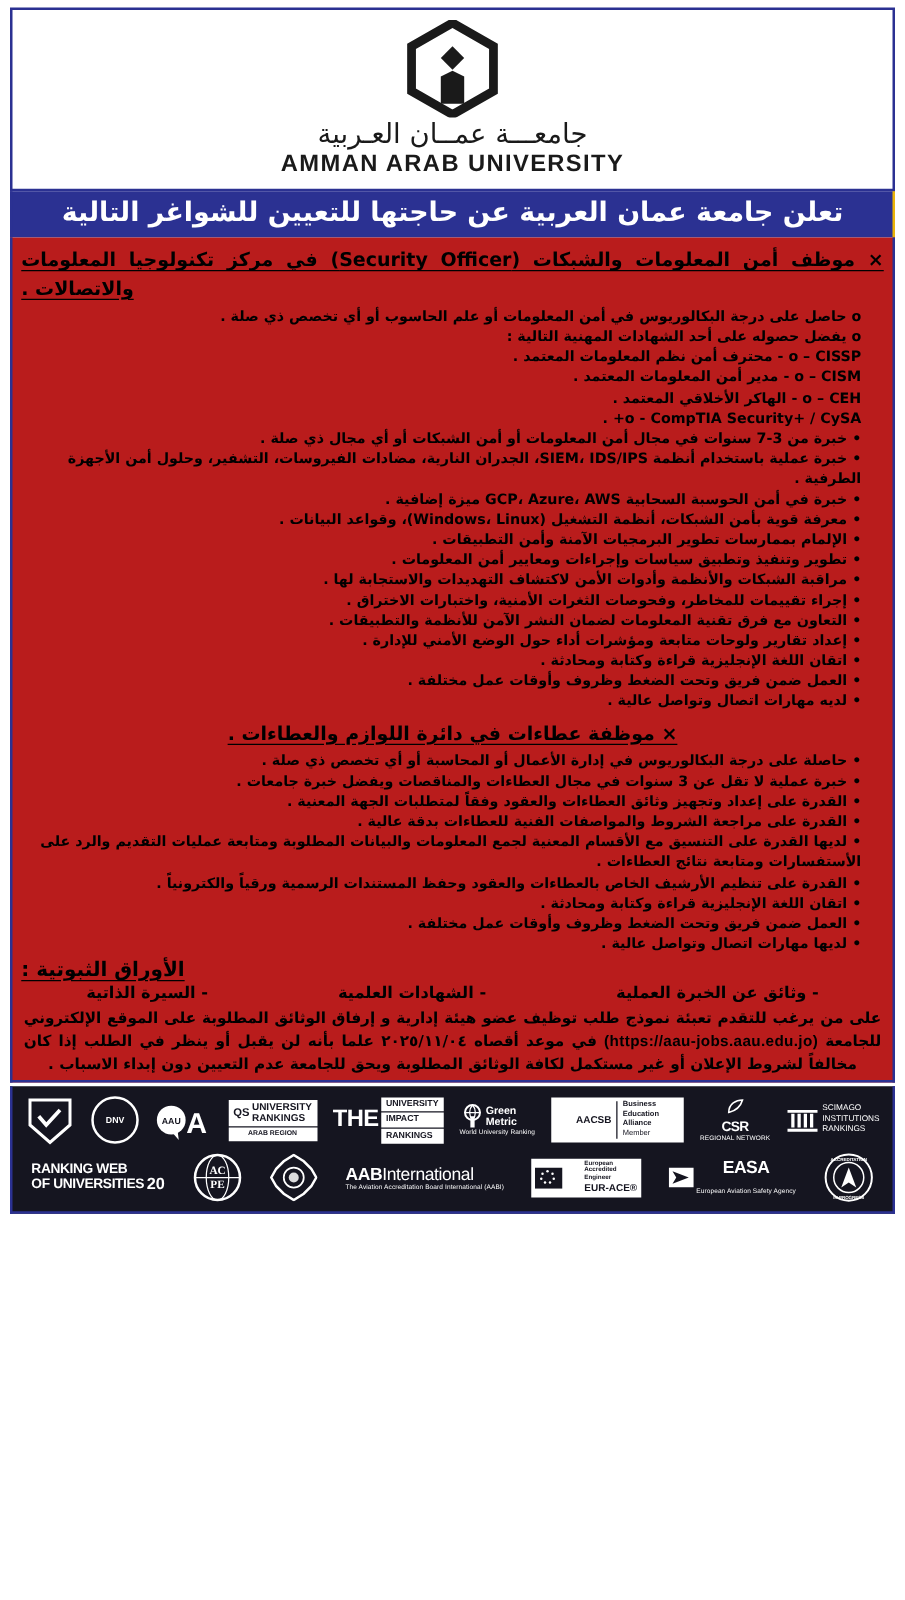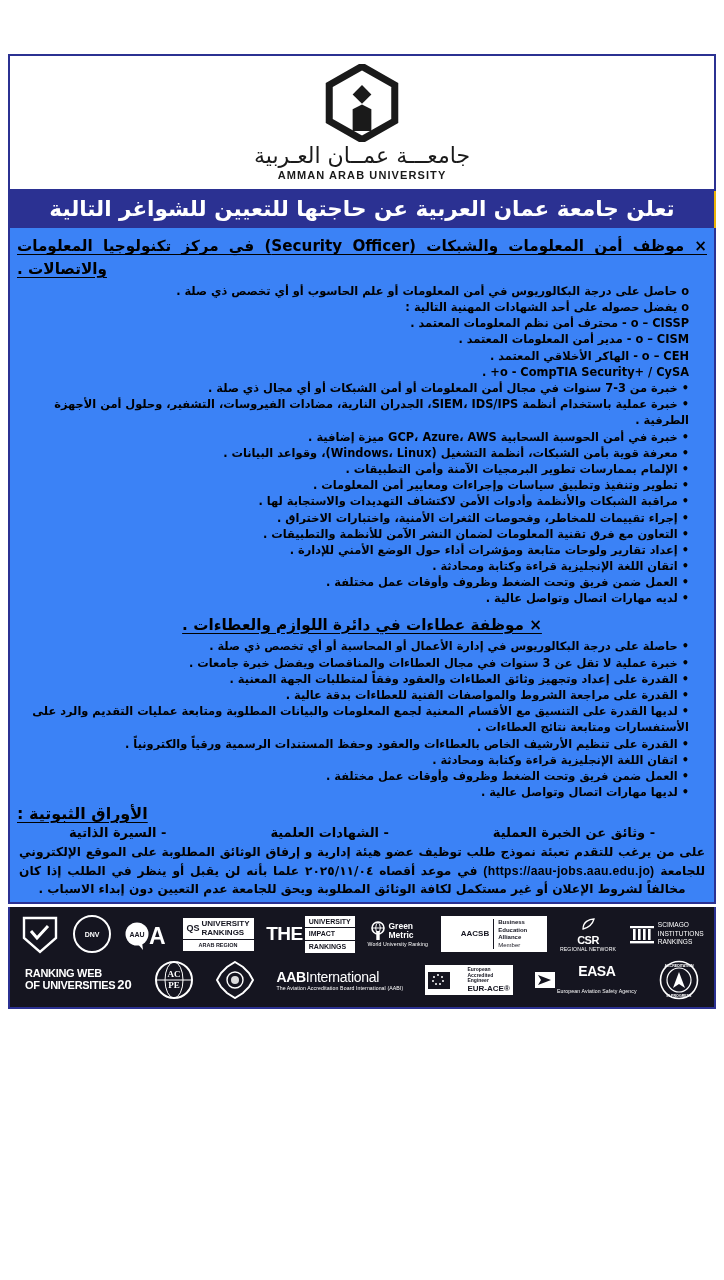--- a/index.html
+++ b/index.html
@@ -20,38 +20,37 @@
     overflow: hidden;
     padding: 6px 8px 0 8px;
   }
 
   
   .logo-panel {
     border: 2px solid #2b3192;
     background: #ffffff;
     padding: 6px 0 8px 0;
     text-align: center;
-    margin-top: 48px;
   }
   .logo-mark {
     width: 78px;
     height: 78px;
     margin: 2px auto 1px auto;
     display: block;
   }
   .logo-ar {
     font-size: 22px;
     letter-spacing: 1px;
     color: #1a1a1a;
     font-weight: 400;
     line-height: 1.15;
     direction: rtl;
   }
   .logo-en {
-    font-size: 11px;
+    font-size: 19px;
     letter-spacing: 1.1px;
     color: #1a1a1a;
     font-weight: 700;
     direction: ltr;
     margin-top: 1px;
     font-family: "Liberation Sans", sans-serif;
   }
 
   
   .banner {
@@ -64,21 +63,21 @@
     letter-spacing: -0.2px;
     border-left: 2px solid #2b3192;
     border-right: 2px solid #eab308;
     direction: rtl;
   }
 
   
   .body-frame {
     border: 2px solid #2b3192;
     border-top: none;
-    background: #3b82f6;
+    background: #b91c1c;
     padding: 4px 7px 4px 7px;
     direction: rtl;
   }
 
   .job-title {
     font-size: 15.2px;
     font-weight: 700;
     color: #000;
     text-decoration: underline;
     text-underline-offset: 3px;

